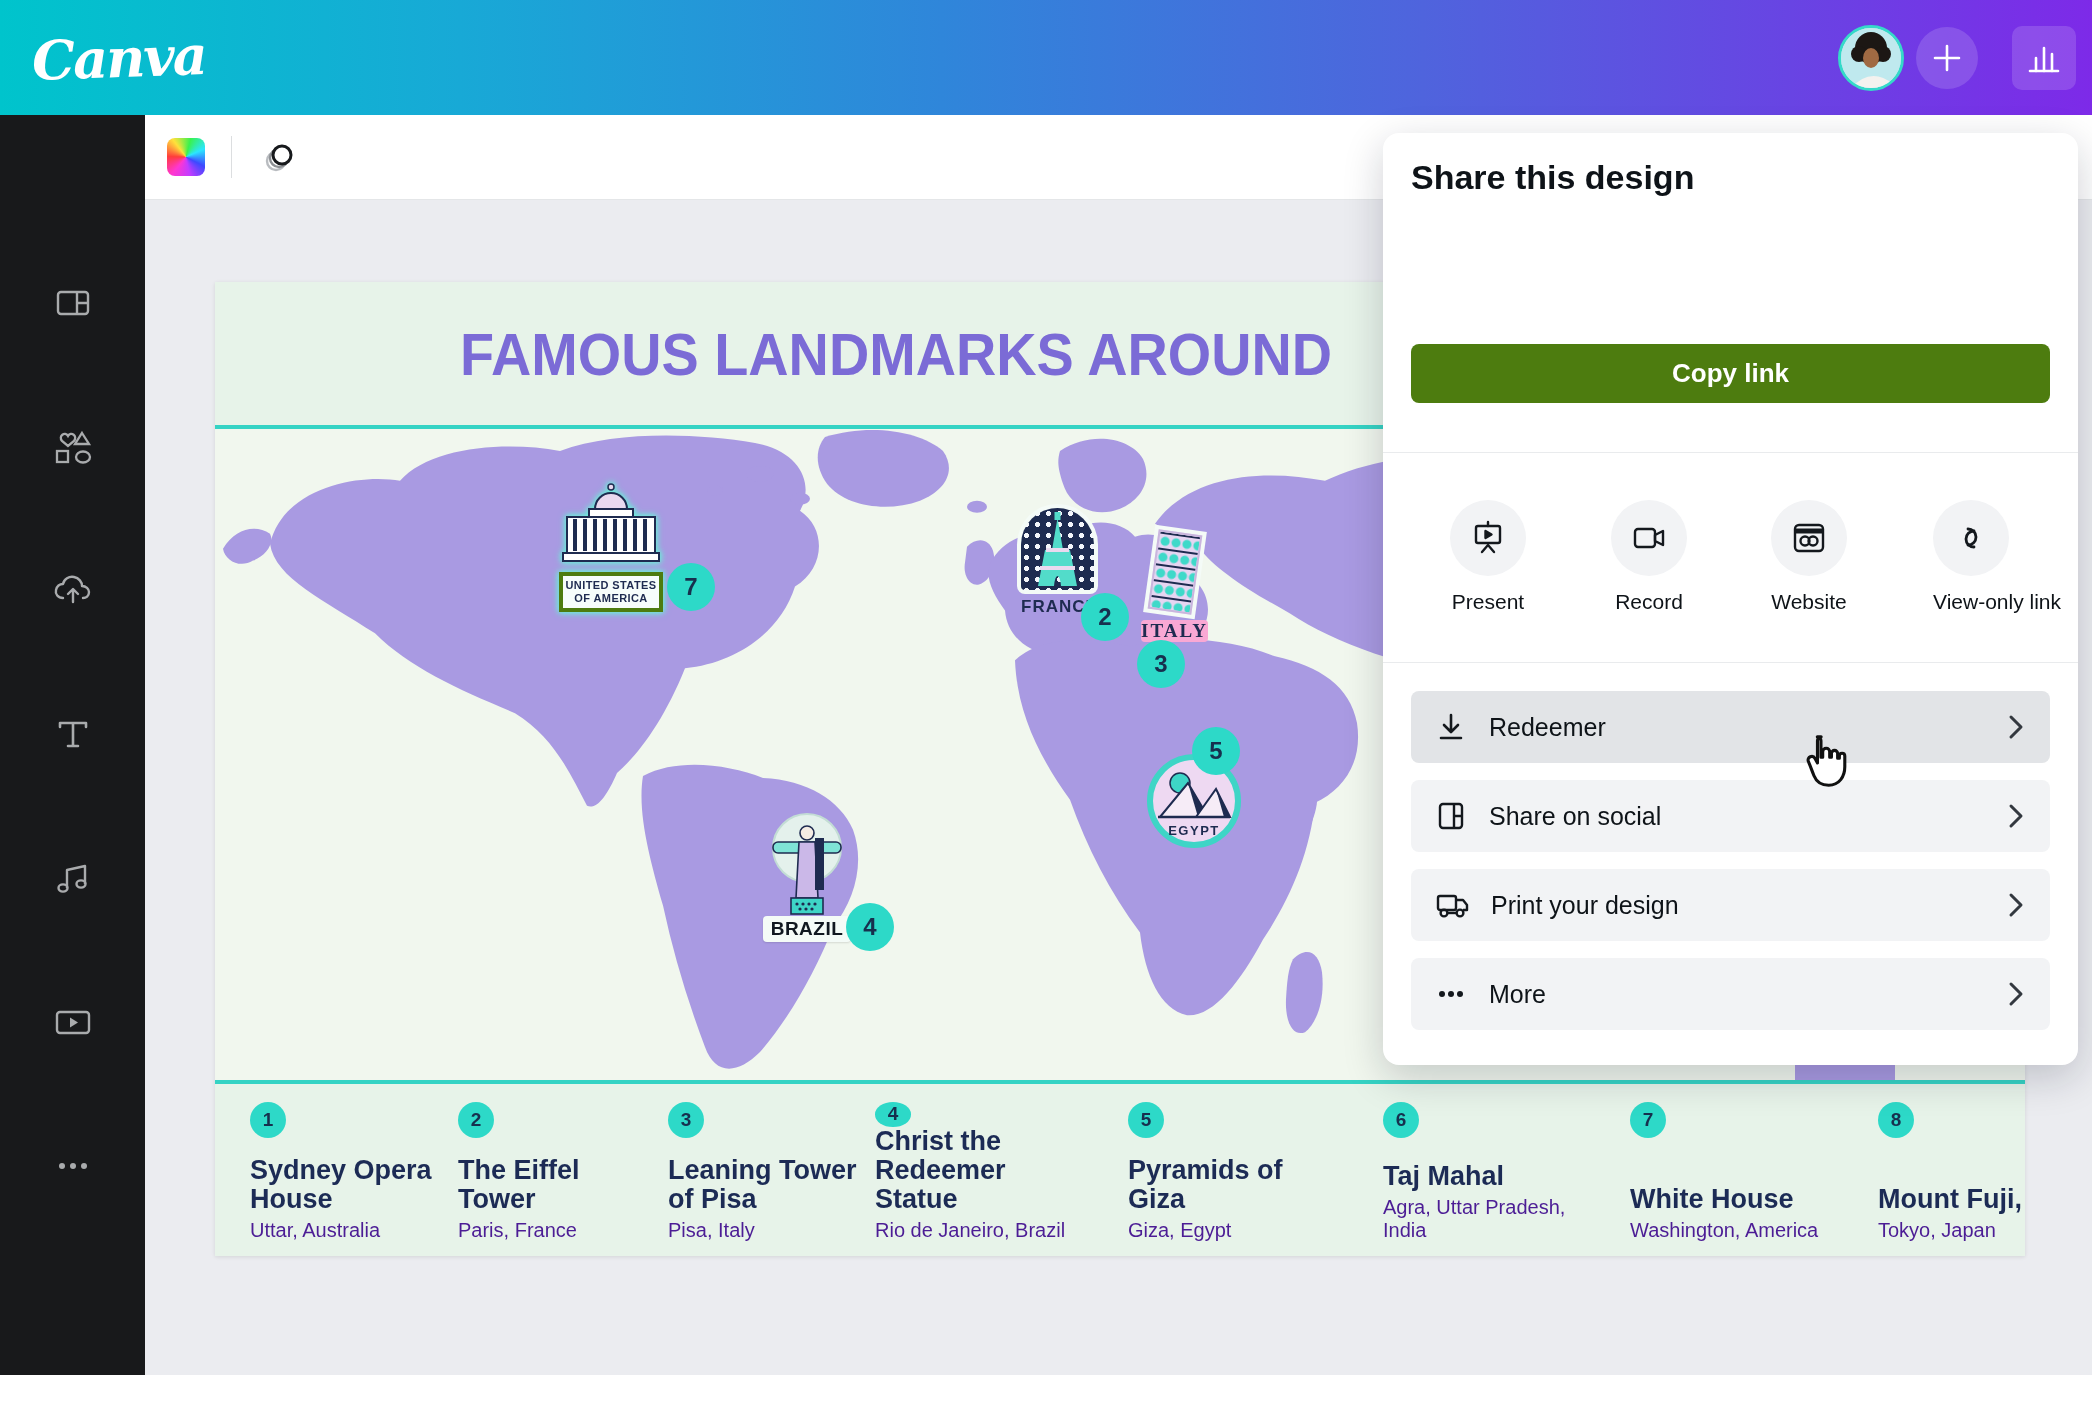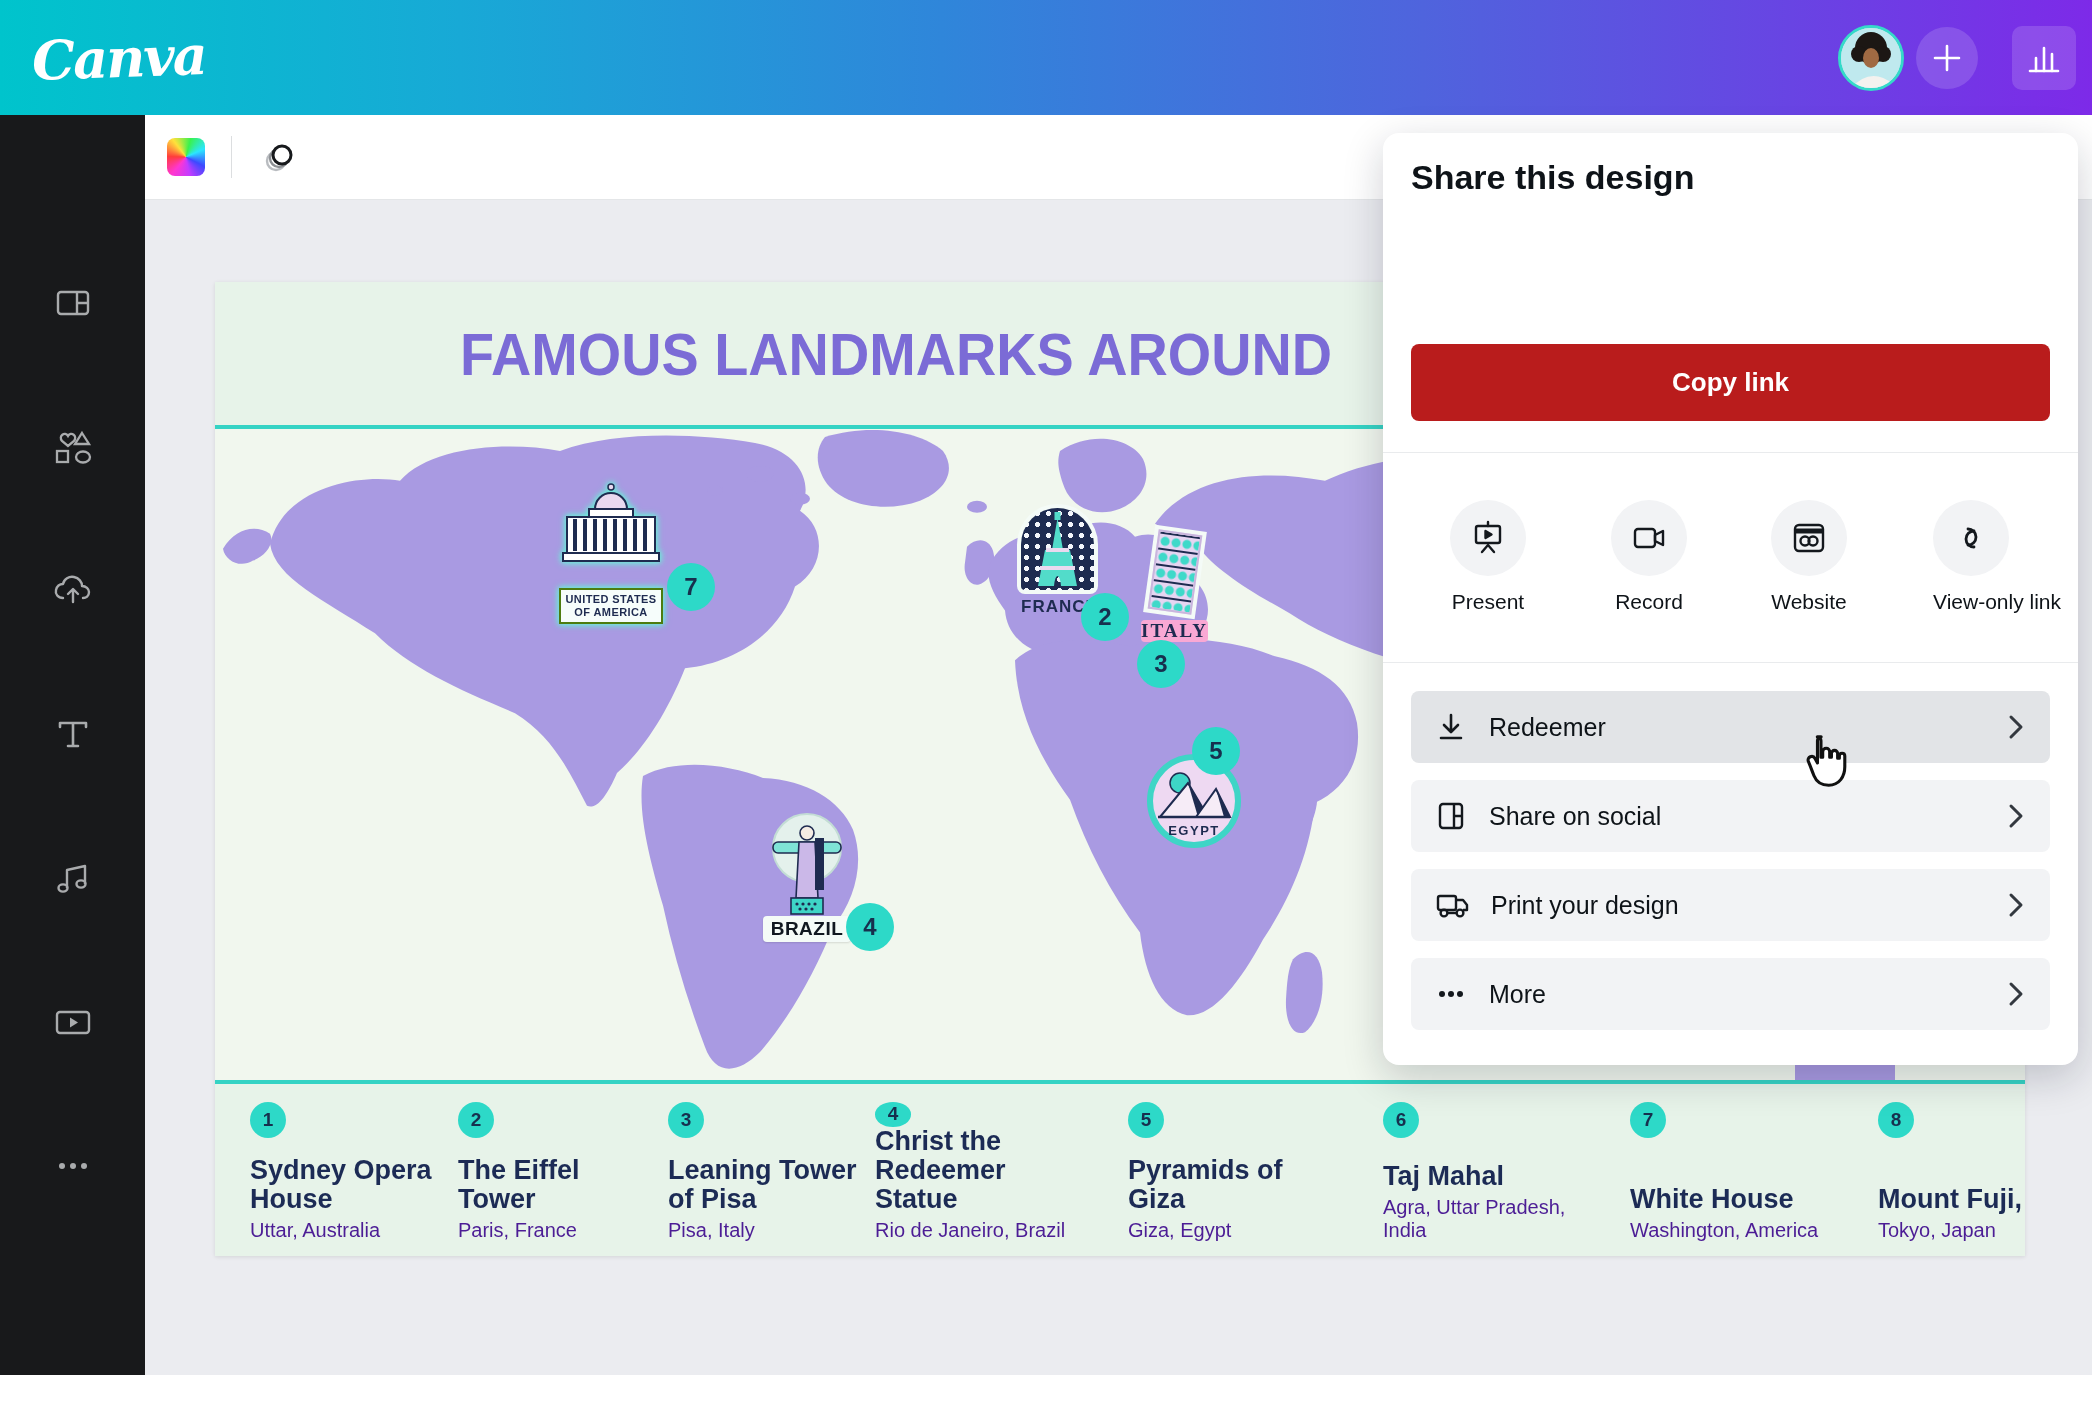--- a/index.html
+++ b/index.html
@@ -45,21 +45,21 @@
   #list-band { position:absolute; left:0; top:802px; width:1810px; height:172px; background:#e7f3e9; }
 
   .map-svg { position:absolute; left:0; top:0; }
 
   .badge { position:absolute; width:48px; height:48px; border-radius:50%; background:#2dd9c8;
     color:#17304e; font-weight:700; font-size:24px; display:flex; align-items:center; justify-content:center; cursor:pointer; }
 
   
   .sticker { position:absolute; cursor:pointer; }
   .st-glow { filter:drop-shadow(0 0 3px #6fe6d8) drop-shadow(0 0 2px #6fe6d8); }
-  .usa-label { margin-top:19px; background:#f6fdfb; border:2px solid #4d7c0f; color:#1e2b50;
+  .usa-label { margin-top:3px; background:#f6fdfb; border:4px solid #4d7c0f; color:#1e2b50;
     font-size:11px; font-weight:700; text-align:center; line-height:1.2; padding:3px 2px; letter-spacing:.4px; }
   .fr-arch { width:73px; height:82px; border-radius:37px 37px 4px 4px; background:#1e2b50;
     background-image:radial-gradient(#f4f6fb 2.4px, transparent 2.6px); background-size:11px 11px;
     box-shadow:0 0 0 4px #f4fbf7; position:relative; overflow:hidden; }
   .fr-label { margin-top:7px; color:#1e2b50; font-weight:700; font-size:17px; letter-spacing:1px; text-align:center; }
   .it-tower { width:44px; height:80px; margin:0 auto; background:#e6d5f2;
     background-image:linear-gradient(#1e2b50 2px, transparent 2px),
       radial-gradient(circle at 6px 9px, #3fd9c9 4px, transparent 5px);
     background-size:44px 16px, 11px 16px; border:2px solid #c9b6dd; transform:rotate(8deg);
     box-shadow:0 0 0 4px #f4fbf7; }
@@ -76,21 +76,21 @@
   .land-name { margin-top:auto; color:#1c2b55; font-weight:700; font-size:27px; line-height:1.08; }
   .land-loc { margin-top:5px; color:#4c1d95; font-size:20px; }
 
   
   #share-panel { position:absolute; left:1383px; top:133px; width:695px; height:932px; background:#fff;
     border-radius:16px; box-shadow:0 12px 40px rgba(15,20,40,.20); z-index:50; padding:0 28px; }
   .sp-title { margin-top:25px; font-size:34px; font-weight:700; color:#0e1318; }
   .sp-input { position:absolute; left:28px; top:110px; width:639px; height:69px; border:2px solid #ccd1d6;
     border-radius:8px; font-size:25px; padding:0 22px; color:#1c2430; outline:none; background:#fff; }
   .sp-input::placeholder { color:#878d96; }
-  .sp-copy { position:absolute; left:28px; top:211px; width:639px; height:77px; background:#b91c1c; border:none;
+  .sp-copy { position:absolute; left:28px; top:211px; width:639px; height:59px; background:#4d7c0f; border:none;
     border-radius:8px; color:#fff; font-size:26px; font-weight:700; cursor:pointer; font-family:inherit; }
   .sp-divider { position:absolute; left:0px; width:695px; height:1px; background:#e9ebed; }
   .qa-group { position:absolute; top:367px; width:76px; text-align:center; cursor:pointer; }
   .qa-circle { width:76px; height:76px; border-radius:50%; background:#f2f3f5; display:flex; align-items:center; justify-content:center; margin:0 auto; }
   .qa-label { margin-top:14px; font-size:21px; color:#0e1318; white-space:nowrap; }
   .sp-row { position:absolute; left:28px; width:639px; height:72px; background:#f2f3f5; border-radius:8px;
     display:flex; align-items:center; padding:0 24px; gap:22px; cursor:pointer; }
   .sp-row.hl { background:#e2e4e7; }
   .sp-row-label { font-size:25px; color:#0e1318; }
   .sp-chevron { margin-left:auto; display:flex; }

